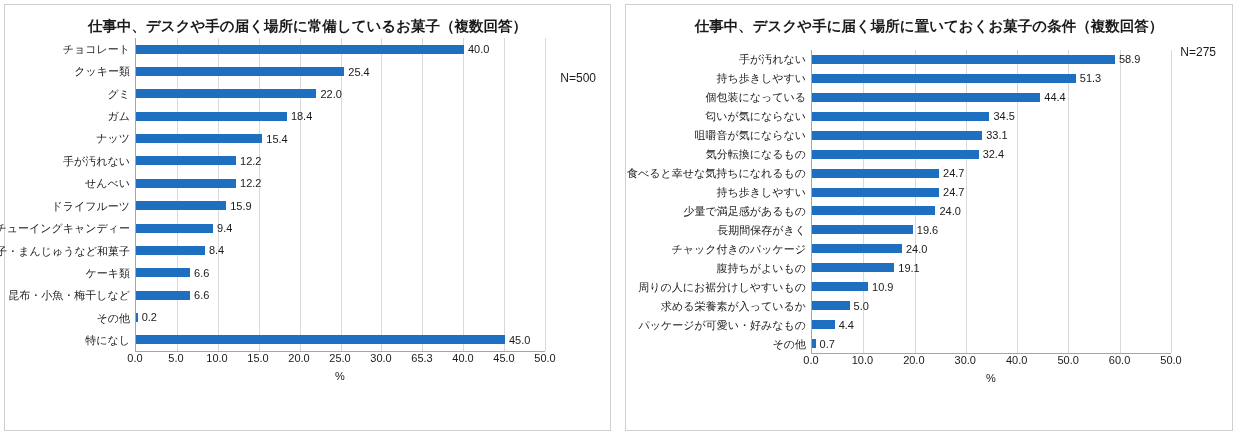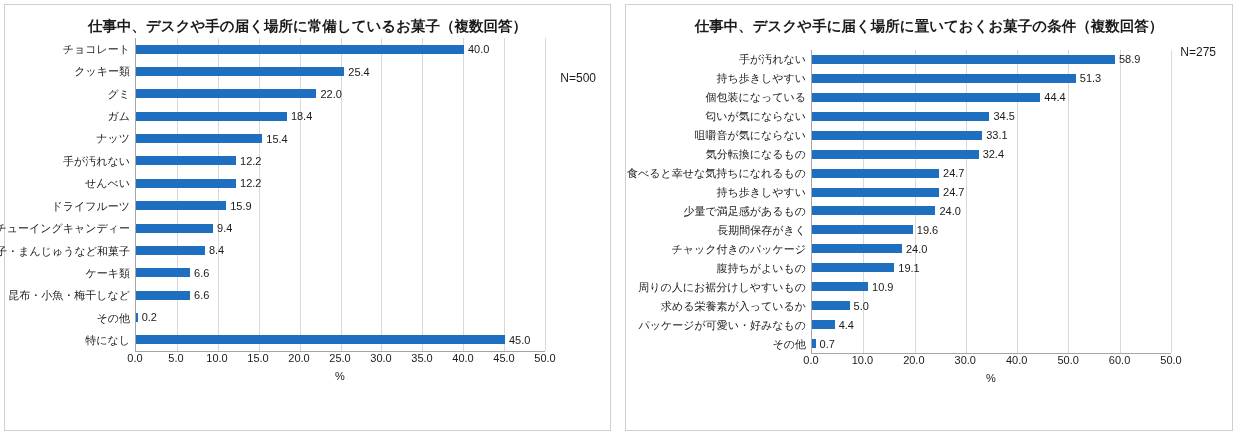--- a/index.html
+++ b/index.html
@@ -235,21 +235,21 @@
           </div>
         </div>
         <div class="xticks" style="left: 130px; width: 410px;">
           <span class="xtick" style="left: 0%;">0.0</span>
           <span class="xtick" style="left: 10%;">5.0</span>
           <span class="xtick" style="left: 20%;">10.0</span>
           <span class="xtick" style="left: 30%;">15.0</span>
           <span class="xtick" style="left: 40%;">20.0</span>
           <span class="xtick" style="left: 50%;">25.0</span>
           <span class="xtick" style="left: 60%;">30.0</span>
-          <span class="xtick" style="left: 70%;">35.0</span>
+          <span class="xtick" style="left: 70%;">65.3</span>
           <span class="xtick" style="left: 80%;">40.0</span>
           <span class="xtick" style="left: 90%;">45.0</span>
           <span class="xtick" style="left: 100%;">50.0</span>
         </div>
         <div class="xlabel" style="left: 335px;">%</div>
       </div>
   </div>
 
   <div class="panel panel-right">
     <div class="chart-title">仕事中、デスクや手に届く場所に置いておくお菓子の条件（複数回答）</div>

